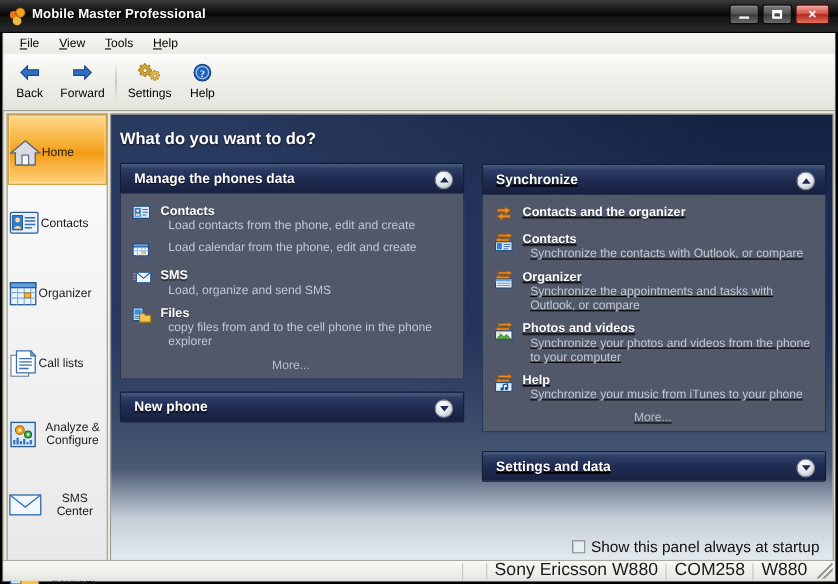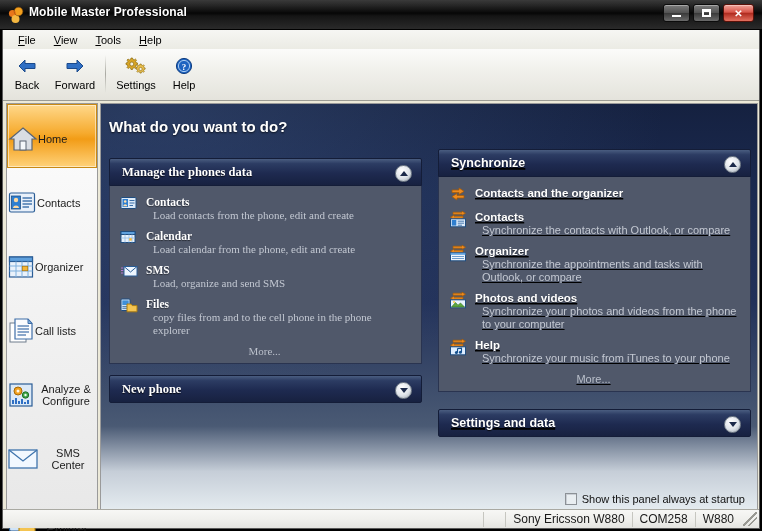--- a/index.html
+++ b/index.html
@@ -127,21 +127,21 @@
     background: radial-gradient(ellipse at 8% 0%, rgba(90,120,170,.30), rgba(0,0,0,0) 60%);
     pointer-events:none;
   }
   .heading {
     position:absolute; left:8px; top:14px;
     color:#ffffff; font-size:15px; font-weight:bold;
     text-shadow: 0 1px 2px rgba(0,0,0,.7);
   }
 
   .col { position:absolute; }
-  .col-left { left:8px; top:54px; width:313px;font-family:Liberation Serif, serif; }
+  .col-left { left:8px; top:44px; width:313px; }
   .col-right { left:337px; top:45px; width:313px;text-decoration:underline; }
 
   .group { margin-bottom:11px; }
   .group-header {
     position:relative;
     height:28px;
     background: linear-gradient(to bottom, #4a5d80 0%, #2c3c63 18%, #1e2a50 55%, #172140 100%);
     border:1px solid #141d38;
     border-radius:2px 2px 0 0;
     display:flex; align-items:center;
@@ -184,36 +184,36 @@
     color:#c3c8d2; font-size:11px; line-height:13px; padding-left:7px;
   }
   .more {
     text-align:center; color:#b9bfca; font-size:11px; padding-right:2px; padding-top:1px;
   }
 
   
   .startup-row {
     position:absolute; right:12px; bottom:12px;
     display:flex; align-items:center; gap:5px;
-    font-size:11px; color:#111;
+    font-size:14px; color:#111;
   }
   .cbx {
     width:12px; height:12px;
     background:#e9eef1;
     border:1px solid #8c9196;
     box-shadow: inset 1px 1px 0 #c9ced4;
   }
 
   
   .statusbar {
     position:absolute; left:0; bottom:0; width:100%; height:19px;
     background: linear-gradient(to bottom, #f7f7f5 0%, #efefec 55%, #e4e4e0 100%);
     border-top:1px solid #a9a9a2;
     display:flex; align-items:center; justify-content:flex-end;
-    font-size:12px; color:#1a1a1a;margin-top:13px;
+    font-size:16px; color:#1a1a1a;margin-top:13px;
   }
   .sb-cell { padding:0 7px; height:15px; display:flex; align-items:center; border-left:1px solid #c6c6c0; }
   .sb-spacer { flex:1; }
   .sb-grip {
     width:14px; height:14px; margin-right:2px; margin-left:2px;
     background:
       linear-gradient(135deg, transparent 46%, #9a9a94 46%, #9a9a94 54%, transparent 54%),
       linear-gradient(135deg, transparent 66%, #9a9a94 66%, #9a9a94 74%, transparent 74%);
   }
 </style>
@@ -453,21 +453,20 @@
                   <g stroke="#8fbae4" stroke-width=".8">
                     <line x1="1" y1="8" x2="15" y2="8"></line>
                     <line x1="5" y1="4.5" x2="5" y2="12.5"></line>
                     <line x1="9" y1="4.5" x2="9" y2="12.5"></line>
                     <line x1="12" y1="4.5" x2="12" y2="12.5"></line>
                   </g>
                   <rect x="9.2" y="8.2" width="2.6" height="2.4" fill="#f6b635"></rect>
                 </svg>
               </span>
               <span class="etxt">
-                <span class="etitle" style="display:block">Calendar</span>
                 <span class="edesc" style="display:block">Load calendar from the phone, edit and create</span>
               </span>
             </div>
 
             <div class="entry">
               <span class="eicon">
                 <svg width="18" height="14" viewBox="0 0 18 14">
                   <g stroke="#b07ad0" stroke-width="1">
                     <line x1="1" y1="4" x2="3.6" y2="4"></line>
                     <line x1="1" y1="6.5" x2="3.6" y2="6.5"></line>

